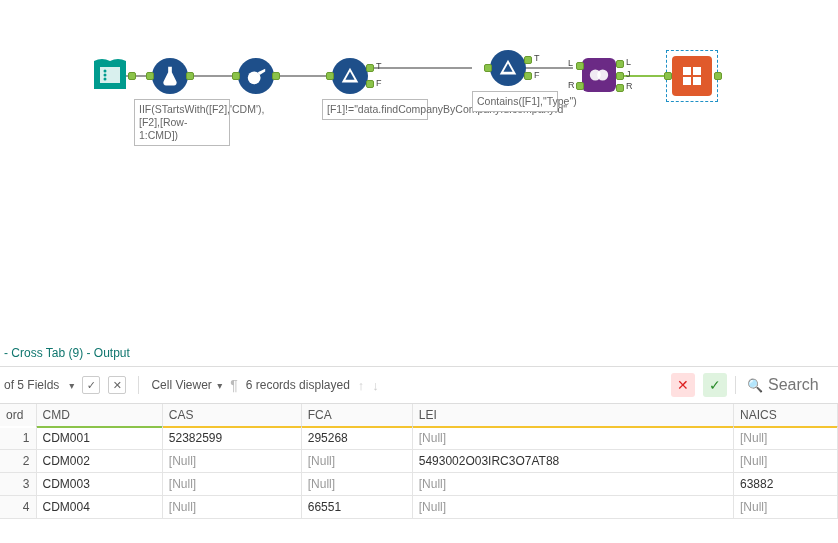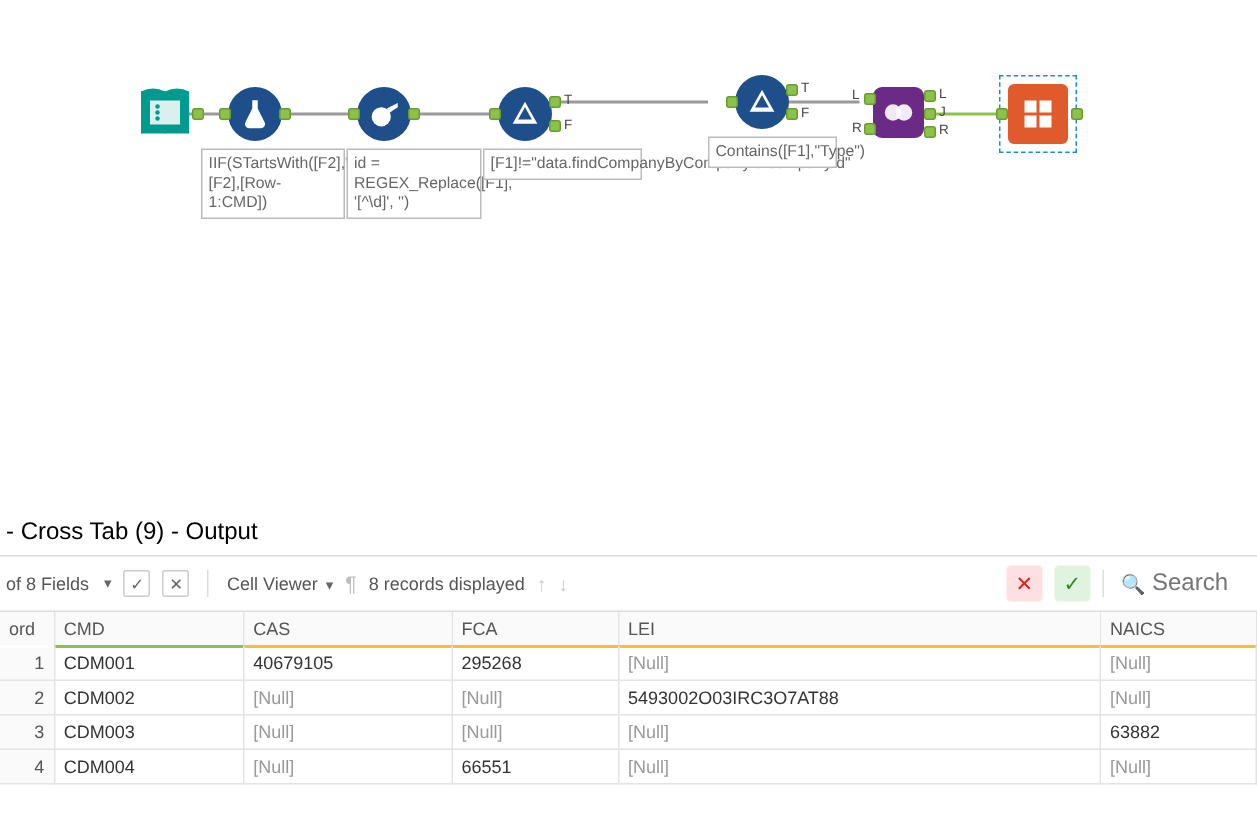--- a/index.html
+++ b/index.html
@@ -15,21 +15,21 @@
   
   .connector { position: absolute; height: 2px; background: #999; }
   .connector.green { background: #8bc34a; }
   
   .expr-box { position: absolute; font-size: 10.5px; color: #666; border: 1px solid #bbb; background: #fff; padding: 3px 4px; line-height: 1.25; }
   
   .selection { position: absolute; border: 1px dashed #1e90c6; }
   
   
   .results { position: absolute; left: 0; right: 0; bottom: 0; top: 340px; }
-  .results-title { padding: 6px 4px; color: #000000; font-size: 16px; border-bottom: 1px solid #ddd; }
+  .results-title { padding: 6px 4px; color: #0f766e; font-size: 12px; border-bottom: 1px solid #ddd; }
   .toolbar { display: flex; align-items: center; gap: 8px; padding: 6px 4px; border-bottom: 1px solid #ddd; font-size: 12px; color: #555; }
   .toolbar .sep { width: 1px; height: 18px; background: #ddd; margin: 0 4px; }
   .toolbar .chev { font-size: 10px; color: #666; margin-left: 2px; }
   .toolbar .iconbtn { width: 18px; height: 18px; display: inline-flex; align-items: center; justify-content: center; border: 1px solid #ccc; border-radius: 2px; color: #666; font-size: 11px; }
   .toolbar .navarrow { color: #ccc; font-size: 13px; }
   .toolbar .spacer { flex: 1; }
   .toolbar .btn { width: 24px; height: 24px; border-radius: 3px; display: inline-flex; align-items: center; justify-content: center; font-size: 14px; }
   .btn-red { background: #ffe0e0; color: #d22; }
   .btn-green { background: #dff3df; color: #2a8a2a; }
   .search-wrap { display: flex; align-items: center; gap: 4px; color: #888; border-left: 1px solid #ddd; padding: 0 6px 0 12px; }
@@ -133,38 +133,37 @@
       <rect x="3" y="3" width="8" height="8" fill="#fff"></rect>
         <rect x="13" y="3" width="8" height="8" fill="#fff"></rect>
       <rect x="3" y="13" width="8" height="8" fill="#fff"></rect>
         <rect x="13" y="13" width="8" height="8" fill="#fff"></rect>
     </svg>
   </div>
   <div class="anchor" style="left:664px; top:72px;"></div>
   <div class="anchor" style="left:714px; top:72px;"></div>
 
   <div class="expr-box" style="left:134px; top:99px; width:96px;">IIF(STartsWith([F2],'CDM'),[F2],[Row-1:CMD])</div>
-  <div class="expr-box" style="left:231px; top:99px; width:90px;">id = REGEX_Replace([F1], '[^\d]', '')</div>
   <div class="expr-box" style="left:322px; top:99px; width:106px;">[F1]!="data.findCompanyByCompanyId.companyId"</div>
   <div class="expr-box" style="left:472px; top:91px; width:86px;">Contains([F1],"Type")</div>
 
 </div>
 
 <div class="results">
   <div class="results-title"> - Cross Tab (9) - Output</div>
 
   <div class="toolbar">
-    <span>of 8 Fields</span>
+    <span>of 5 Fields</span>
     <span class="chev">▾</span>
     <span class="iconbtn">✓</span>
     <span class="iconbtn">✕</span>
     <span class="sep"></span>
     <span><span>Cell Viewer</span> <span class="chev">▾</span></span>
     <span style="color:#bbb; font-size:14px;">¶</span>
-    <span>8 records displayed</span>
+    <span>6 records displayed</span>
     <span class="navarrow">↑</span>
     <span class="navarrow">↓</span>
     <span class="spacer"></span>
     <span class="btn btn-red">✕</span>
     <span class="btn btn-green">✓</span>
     <span class="search-wrap">
       <span style="font-size:13px;">🔍</span>
       <input placeholder="Search" style="">
     </span>
   </div>
@@ -177,21 +176,21 @@
           <th class="yellow">CAS</th>
           <th class="yellow">FCA</th>
           <th class="yellow">LEI</th>
           <th class="yellow">NAICS</th>
         </tr>
       </thead>
     <tbody id="grid-body">
         <tr>
           <td class="rownum">1</td>
           <td>CDM001</td>
-          <td>40679105</td>
+          <td>52382599</td>
           <td>295268</td>
           <td class=" null">[Null]</td>
           <td class=" null">[Null]</td>
         </tr>
         <tr>
           <td class="rownum">2</td>
           <td>CDM002</td>
           <td class=" null">[Null]</td>
           <td class=" null">[Null]</td>
           <td>5493002O03IRC3O7AT88</td>

